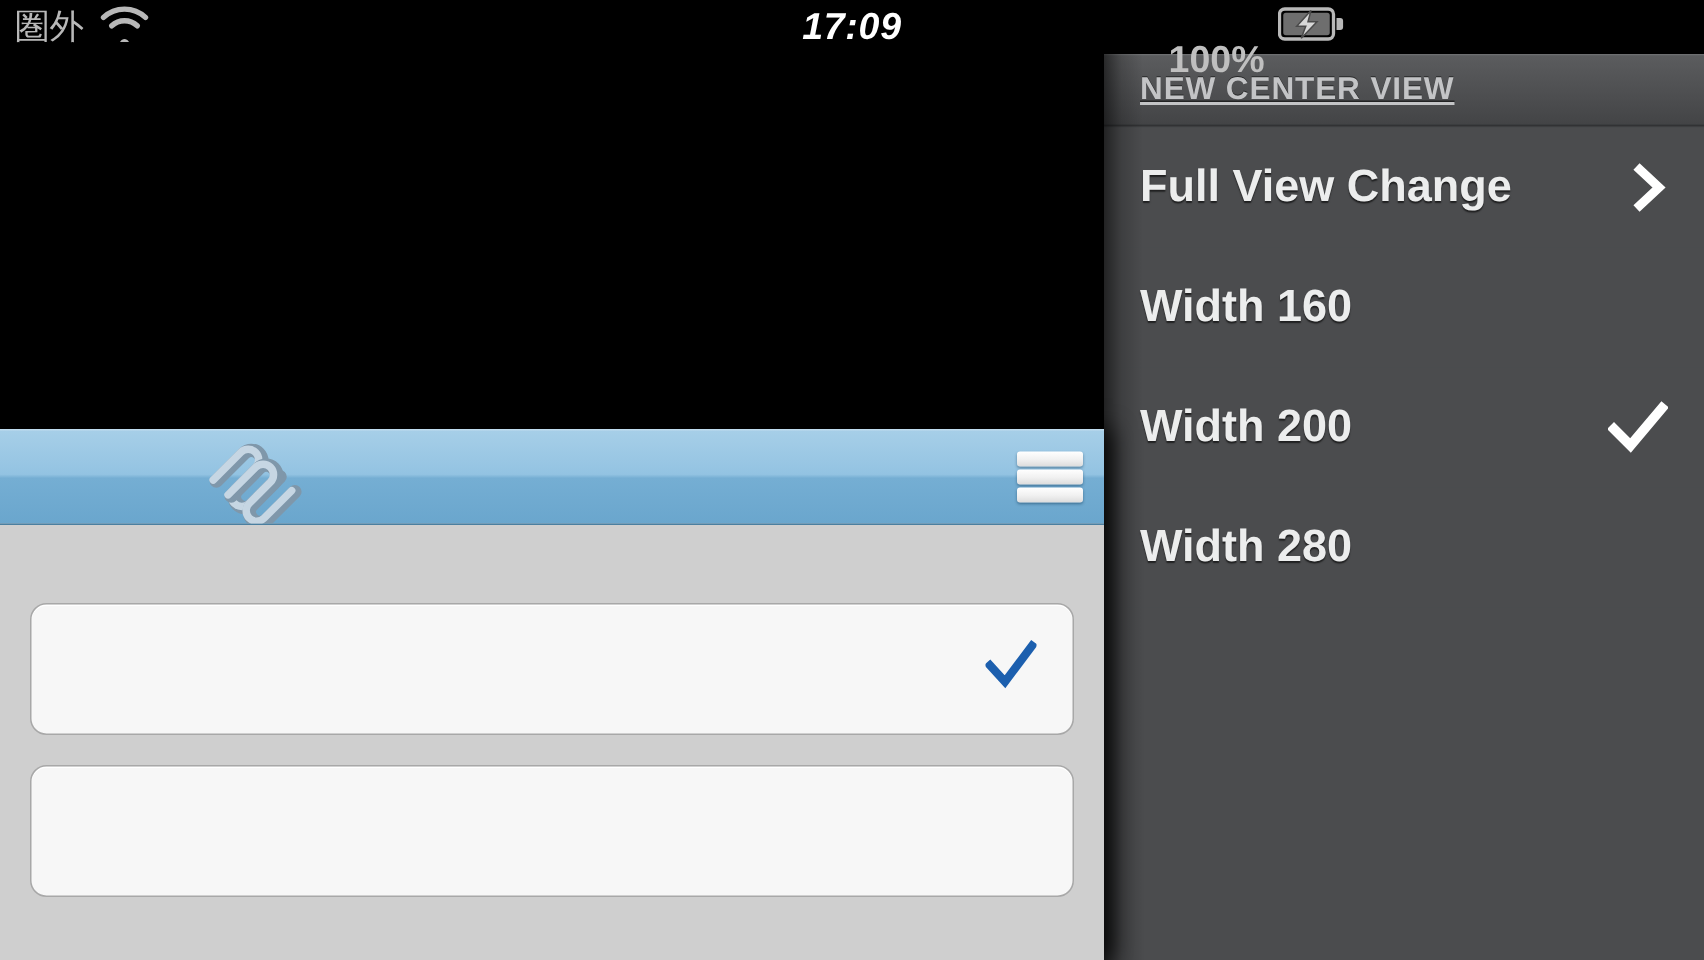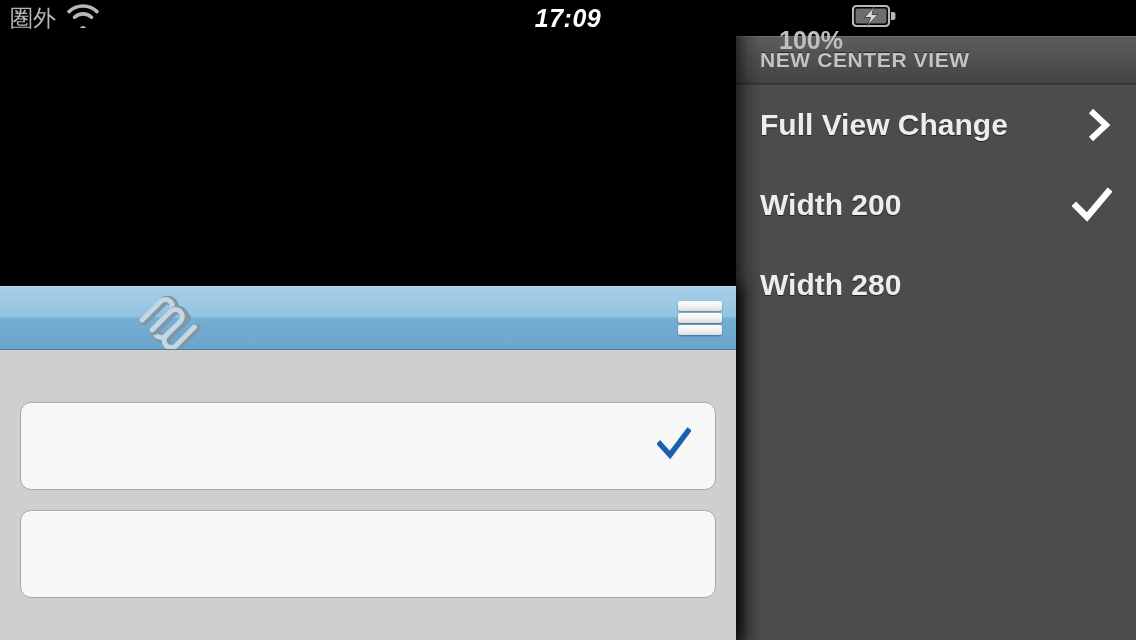--- a/index.html
+++ b/index.html
@@ -126,20 +126,21 @@
     background:linear-gradient(to bottom,#5b5c5e 0%,#4e4f51 55%,#434446 100%);
     border-top:1px solid #6d6e70;
     border-bottom:1px solid #313234;
     display:flex; align-items:center;
     padding-left:24px;
   }
   .drawer-section-header span {
     font-size:21px; font-weight:bold; color:#c3c4c6;
     letter-spacing:0.6px;
     text-shadow:0 -1px 0 rgba(0,0,0,0.55);
+    text-decoration:underline;
   }
   .drawer-row {
     position:relative;
     height:80px;
     display:flex; align-items:center;
     padding-left:24px; padding-right:24px;
     background:#4b4c4e;
   }
   .drawer-row .row-label {
     font-size:30px; font-weight:bold; color:#eceded;
@@ -170,20 +171,23 @@
     <div class="drawer-row">
       <span class="row-label">Full View Change</span>
       <span class="chevron">
         <svg width="26" height="34" viewBox="0 0 26 34" aria-hidden="true">
           <path d="M5 3 L20 17 L5 31" fill="none" stroke="#ffffff" stroke-width="6" stroke-linecap="butt" stroke-linejoin="miter"></path>
         </svg>
       </span>
     </div>
 
 
+    <div class="drawer-row">
+      <span class="row-label">Width 160</span>
+    </div>
 
     <div class="drawer-row">
       <span class="row-label">Width 200</span>
       <span class="check-mark">
         <svg width="40" height="38" viewBox="0 0 40 38" aria-hidden="true">
           <path d="M4 20 L15 31 L36 6" fill="none" stroke="#ffffff" stroke-width="6.5" stroke-linecap="square" stroke-linejoin="miter"></path>
         </svg>
       </span>
     </div>
 

